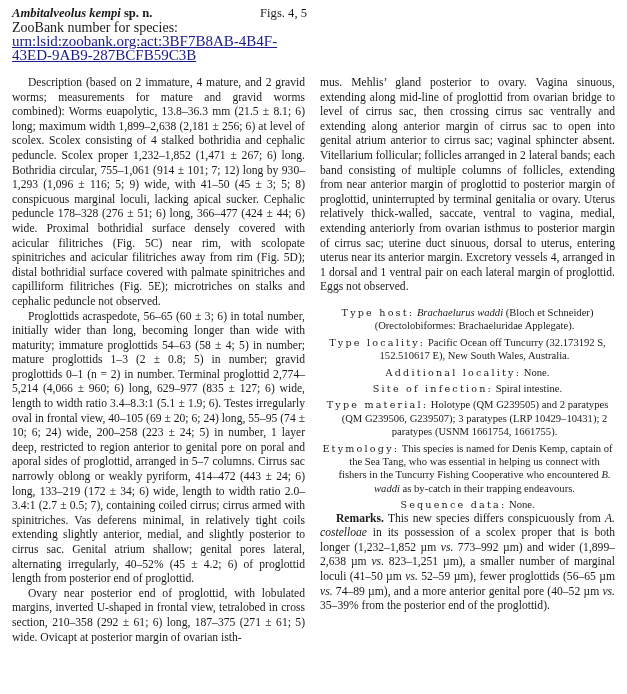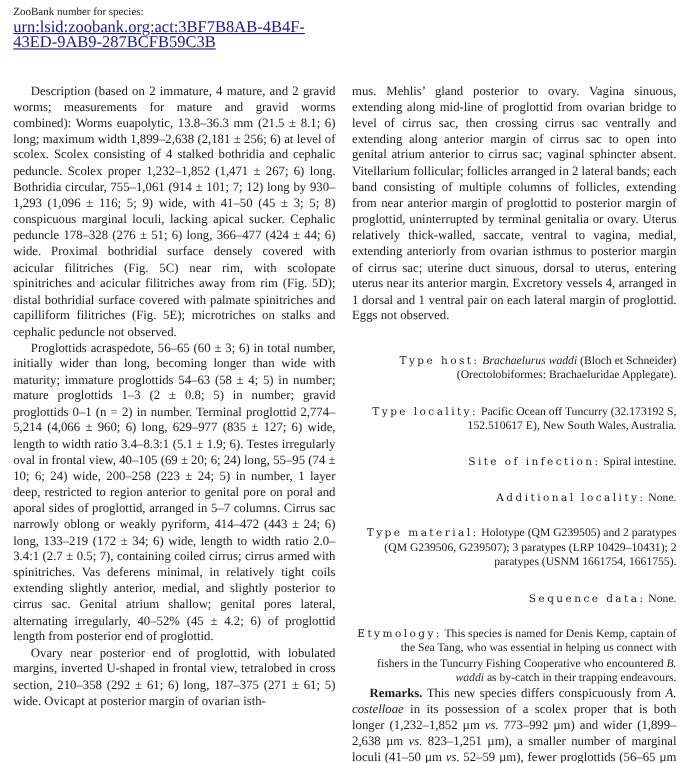--- a/index.html
+++ b/index.html
@@ -5,53 +5,57 @@
   html, body { margin: 0; padding: 0; background: #ffffff; }
   body {
     width: 627px; height: 694px; overflow: hidden; position: relative;
     font-family: "Liberation Serif", serif; color: #1a1a1a;
     font-size: 11.6px; line-height: 14.6px;
   }
   .header { position: absolute; left: 12px; top: 5px; width: 295px; }
   .title-row { display: flex; justify-content: space-between; font-size: 12.6px; line-height: 16px; }
   .title-row .sp { font-weight: bold; }
   .title-row .sp i { font-weight: bold; font-style: italic; }
-  .zb { font-size: 10px; line-height: 13px; }
+  .zb { font-size: 14px; line-height: 13px; }
   .zb-link { font-size: 15px; line-height: 14px; color: #1a1a8c; text-decoration: underline; cursor: pointer; }
   .col { position: absolute; top: 76px; text-align: justify; hyphens: none; }
   .col.left { left: 12px; width: 293px; }
   .col.right { left: 320px; width: 295px; }
   p { margin: 0; }
   .indent { text-indent: 16px; }
-  .field { padding-left: 14px; text-indent: -14px; margin-top: 19px; font-size: 10.6px; line-height: 13.4px; text-align: right; }
+  .field { padding-left: 14px; text-indent: -14px; margin-top: 3px; font-size: 10.6px; line-height: 13.4px; text-align: center; }
   .field .lbl { letter-spacing: 2.2px; font-family: "DejaVu Serif", serif; font-size: 9.6px; }
   .gap { height: 8px; }
   .remarks { }
   .remarks b { font-weight: bold; }
 </style>
 </head>
 <body>
 
 <div class="header">
+  <div class="title-row">
+    <span class="sp"><i>Ambitalveolus kempi</i><span> sp. n.</span></span>
+    <span>Figs. 4, 5</span>
+  </div>
   <div class="zb">ZooBank number for species:</div>
   <div class="zb-link">urn:lsid:zoobank.org:act:3BF7B8AB-4B4F-43ED-9AB9-287BCFB59C3B</div>
 </div>
 
 <div class="col left">
   <p class="indent">Description (based on 2 immature, 4 mature, and 2 gravid worms; measurements for mature and gravid worms combined): Worms euapolytic, 13.8–36.3 mm (21.5 ± 8.1; 6) long; maximum width 1,899–2,638 (2,181 ± 256; 6) at level of scolex. Scolex consisting of 4 stalked bothridia and cephalic peduncle. Scolex proper 1,232–1,852 (1,471 ± 267; 6) long. Bothridia circular, 755–1,061 (914 ± 101; 7; 12) long by 930–1,293 (1,096 ± 116; 5; 9) wide, with 41–50 (45 ± 3; 5; 8) conspicuous marginal loculi, lacking apical sucker. Cephalic peduncle 178–328 (276 ± 51; 6) long, 366–477 (424 ± 44; 6) wide. Proximal bothridial surface densely covered with acicular filitriches (Fig. 5C) near rim, with scolopate spinitriches and acicular filitriches away from rim (Fig. 5D); distal bothridial surface covered with palmate spinitriches and capilliform filitriches (Fig. 5E); microtriches on stalks and cephalic peduncle not observed.</p>
   <p class="indent">Proglottids acraspedote, 56–65 (60 ± 3; 6) in total number, initially wider than long, becoming longer than wide with maturity; immature proglottids 54–63 (58 ± 4; 5) in number; mature proglottids 1–3 (2 ± 0.8; 5) in number; gravid proglottids 0–1 (n = 2) in number. Terminal proglottid 2,774–5,214 (4,066 ± 960; 6) long, 629–977 (835 ± 127; 6) wide, length to width ratio 3.4–8.3:1 (5.1 ± 1.9; 6). Testes irregularly oval in frontal view, 40–105 (69 ± 20; 6; 24) long, 55–95 (74 ± 10; 6; 24) wide, 200–258 (223 ± 24; 5) in number, 1 layer deep, restricted to region anterior to genital pore on poral and aporal sides of proglottid, arranged in 5–7 columns. Cirrus sac narrowly oblong or weakly pyriform, 414–472 (443 ± 24; 6) long, 133–219 (172 ± 34; 6) wide, length to width ratio 2.0–3.4:1 (2.7 ± 0.5; 7), containing coiled cirrus; cirrus armed with spinitriches. Vas deferens minimal, in relatively tight coils extending slightly anterior, medial, and slightly posterior to cirrus sac. Genital atrium shallow; genital pores lateral, alternating irregularly, 40–52% (45 ± 4.2; 6) of proglottid length from posterior end of proglottid.</p>
   <p class="indent">Ovary near posterior end of proglottid, with lobulated margins, inverted U-shaped in frontal view, tetralobed in cross section, 210–358 (292 ± 61; 6) long, 187–375 (271 ± 61; 5) wide. Ovicapt at posterior margin of ovarian isth-</p>
 </div>
 
 <div class="col right">
   <p>mus. Mehlis’ gland posterior to ovary. Vagina sinuous, extending along mid-line of proglottid from ovarian bridge to level of cirrus sac, then crossing cirrus sac ventrally and extending along anterior margin of cirrus sac to open into genital atrium anterior to cirrus sac; vaginal sphincter absent. Vitellarium follicular; follicles arranged in 2 lateral bands; each band consisting of multiple columns of follicles, extending from near anterior margin of proglottid to posterior margin of proglottid, uninterrupted by terminal genitalia or ovary. Uterus relatively thick-walled, saccate, ventral to vagina, medial, extending anteriorly from ovarian isthmus to posterior margin of cirrus sac; uterine duct sinuous, dorsal to uterus, entering uterus near its anterior margin. Excretory vessels 4, arranged in 1 dorsal and 1 ventral pair on each lateral margin of proglottid. Eggs not observed.</p>
   <div class="gap"></div>
 
   <p class="field"><span class="lbl">Type host:</span> <i>Brachaelurus waddi</i><span> (Bloch et Schneider) (Orectolobiformes: Brachaeluridae Applegate).</span></p>
   <p class="field"><span class="lbl">Type locality:</span><span> Pacific Ocean off Tuncurry (32.173192 S, 152.510617 E), New South Wales, Australia.</span></p>
+  <p class="field"><span class="lbl">Additional locality:</span><span> None.</span></p>
   <p class="field"><span class="lbl">Site of infection:</span><span> Spiral intestine.</span></p>
-  <p class="field"><span class="lbl">Additional locality:</span><span> None.</span></p>
   <p class="field"><span class="lbl">Type material:</span><span> Holotype (QM G239505) and 2 paratypes (QM G239506, G239507); 3 paratypes (LRP 10429–10431); 2 paratypes (USNM 1661754, 1661755).</span></p>
+  <p class="field"><span class="lbl">Etymology:</span><span> This species is named for Denis Kemp, captain of the Sea Tang, who was essential in helping us connect with fishers in the Tuncurry Fishing Cooperative who encountered </span><i>B. waddi</i><span> as by-catch in their trapping endeavours.</span></p>
   <p class="field"><span class="lbl">Sequence data:</span><span> None.</span></p>
-  <p class="field"><span class="lbl">Etymology:</span><span> This species is named for Denis Kemp, captain of the Sea Tang, who was essential in helping us connect with fishers in the Tuncurry Fishing Cooperative who encountered </span><i>B. waddi</i><span> as by-catch in their trapping endeavours.</span></p>
 
   <p class="indent remarks"><b>Remarks.</b><span> This new species differs conspicuously from </span><i>A. costelloae</i><span> in its possession of a scolex proper that is both longer (1,232–1,852 µm </span><i>vs.</i><span> 773–992 µm) and wider (1,899–2,638 µm </span><i>vs.</i><span> 823–1,251 µm), a smaller number of marginal loculi (41–50 µm </span><i>vs.</i><span> 52–59 µm), fewer proglottids (56–65 µm </span><i>vs.</i><span> 74–89 µm), and a more anterior genital pore (40–52 µm </span><i>vs.</i><span> 35–39% from the posterior end of the proglottid).</span></p>
 </div>
 
 </body></html>

